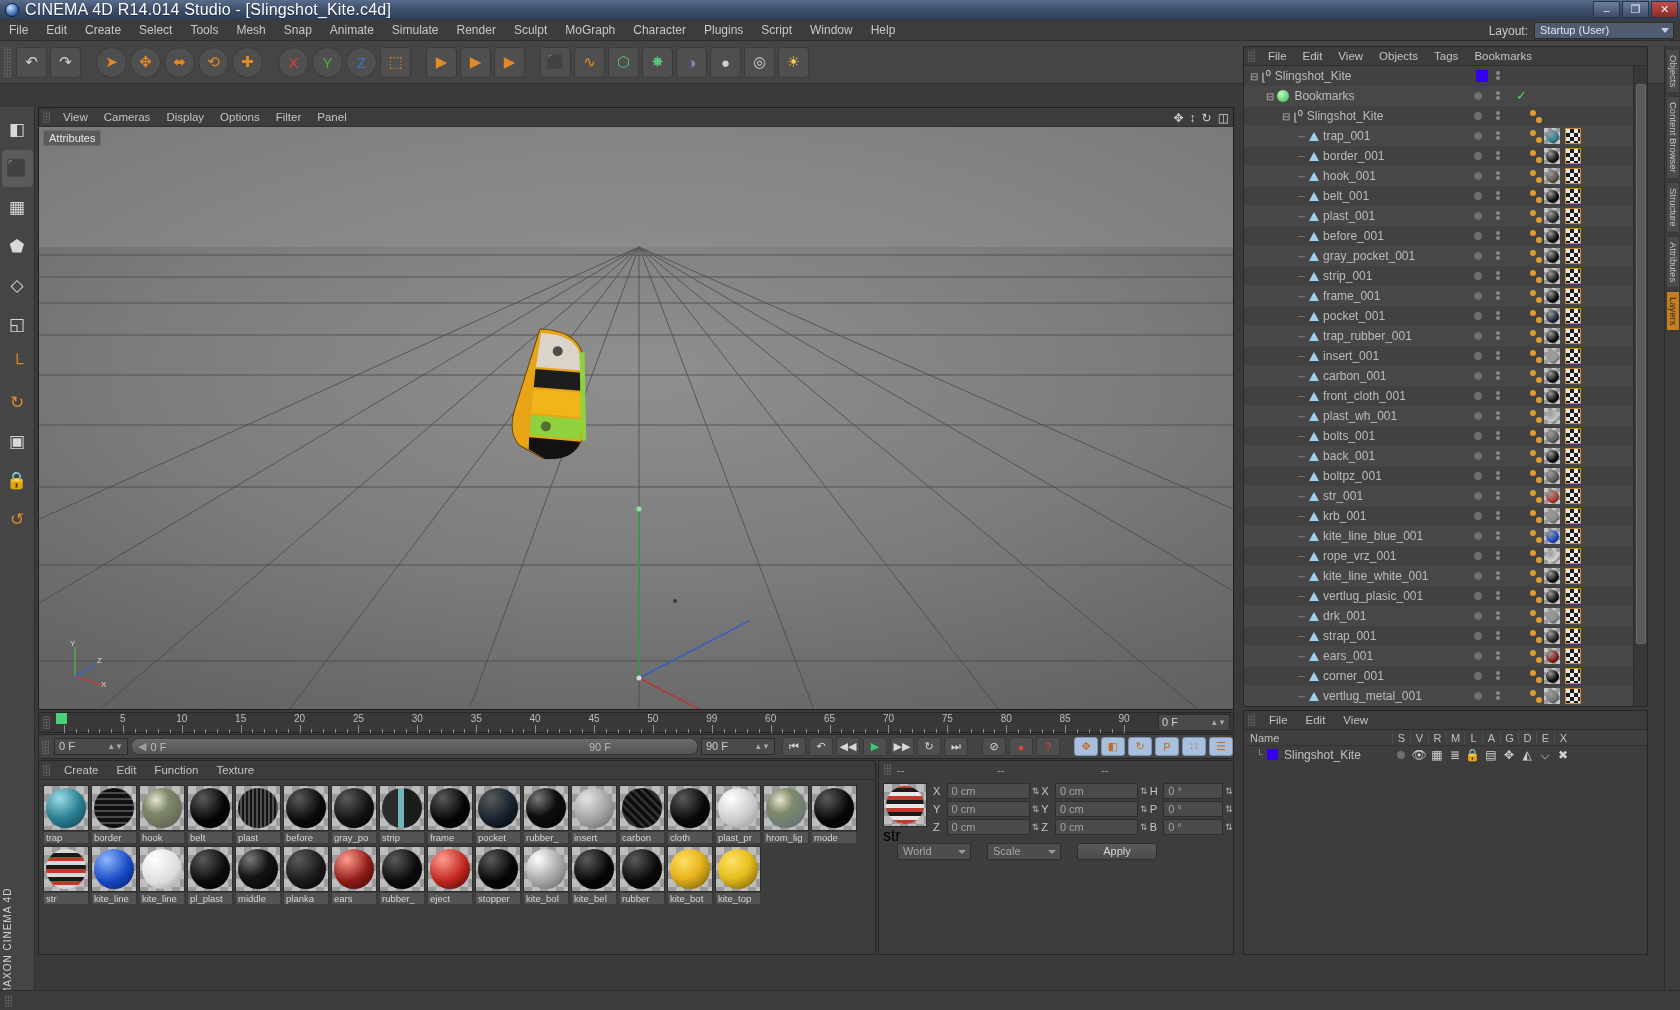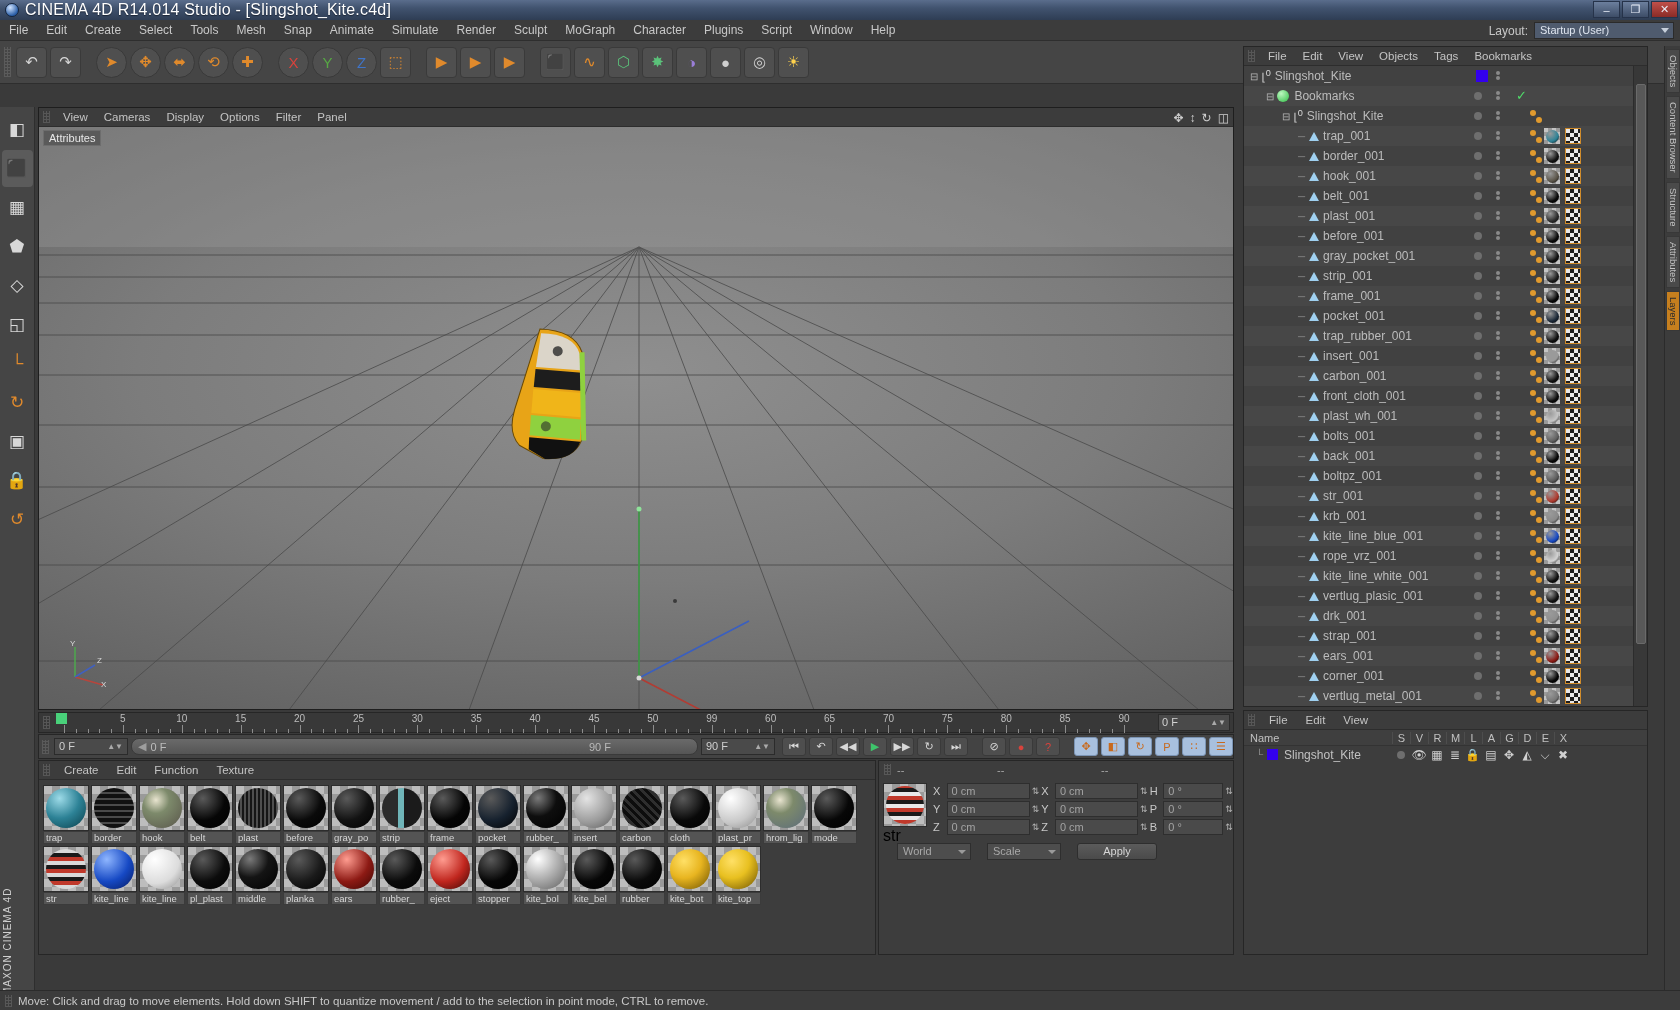--- a/index.html
+++ b/index.html
@@ -1502,14 +1502,13 @@
 <div id="rdock">
     <div class="rtab">Objects</div>
     <div class="rtab">Content Browser</div>
     <div class="rtab">Structure</div>
     <div class="rtab">Attributes</div>
     <div class="rtab orange">Layers</div>
   </div>
 
 <div id="status">
   <div class="sgrip"></div>
-  <span>Move: Click and drag to move elements. Hold down SHIFT to quantize movement / add to the selection in point mode, CTRL to remove.</span>
 </div>
 
 </body></html>

